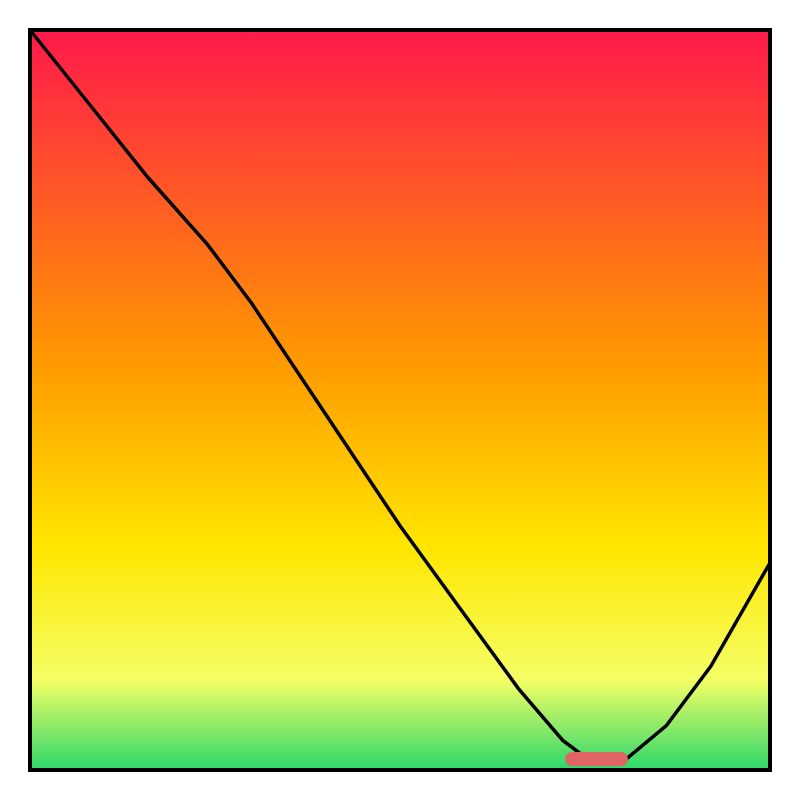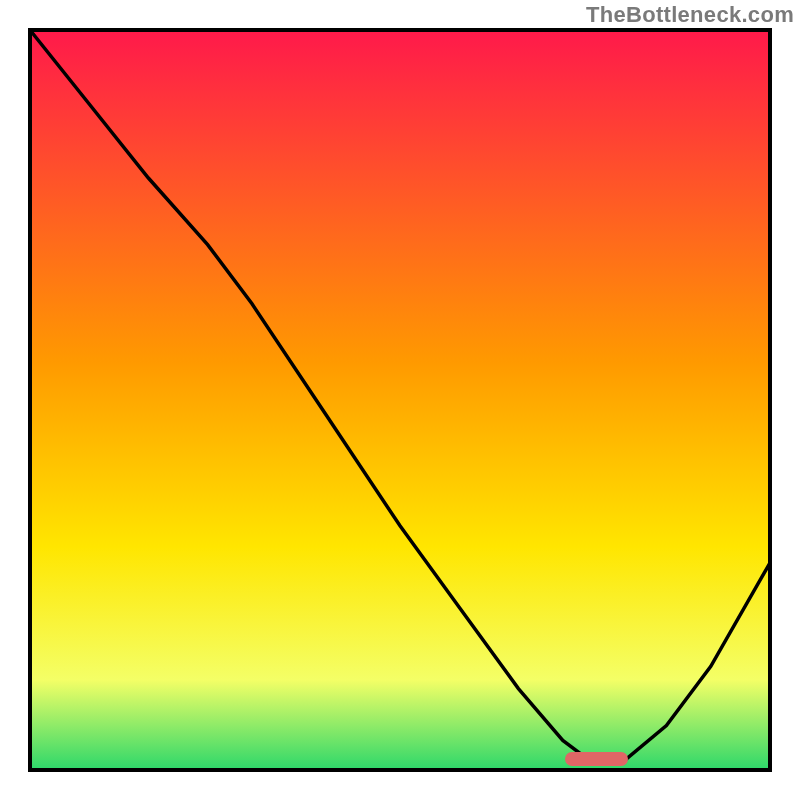--- a/index.html
+++ b/index.html
@@ -39,21 +39,20 @@
     border-radius: 7px;
     background: #e06666;
     z-index: 4;
   }
 </style>
 </head>
 <body>
 
 <div class="wrap">
 
-  <div class="watermark">TheBottleneck.com</div>
 
   <svg class="chart" viewBox="0 0 800 800">
     <defs>
       <linearGradient id="bg-grad" x1="0" y1="0" x2="0" y2="1">
         <stop id="g0" offset="0%" stop-color="#ff1a4a"></stop>
         <stop id="g1" offset="45%" stop-color="#ff9a00"></stop>
         <stop id="g2" offset="70%" stop-color="#ffe600"></stop>
         <stop id="g3" offset="88%" stop-color="#f4ff66"></stop>
         <stop id="g4" offset="100%" stop-color="#31d86a"></stop>
       </linearGradient>

